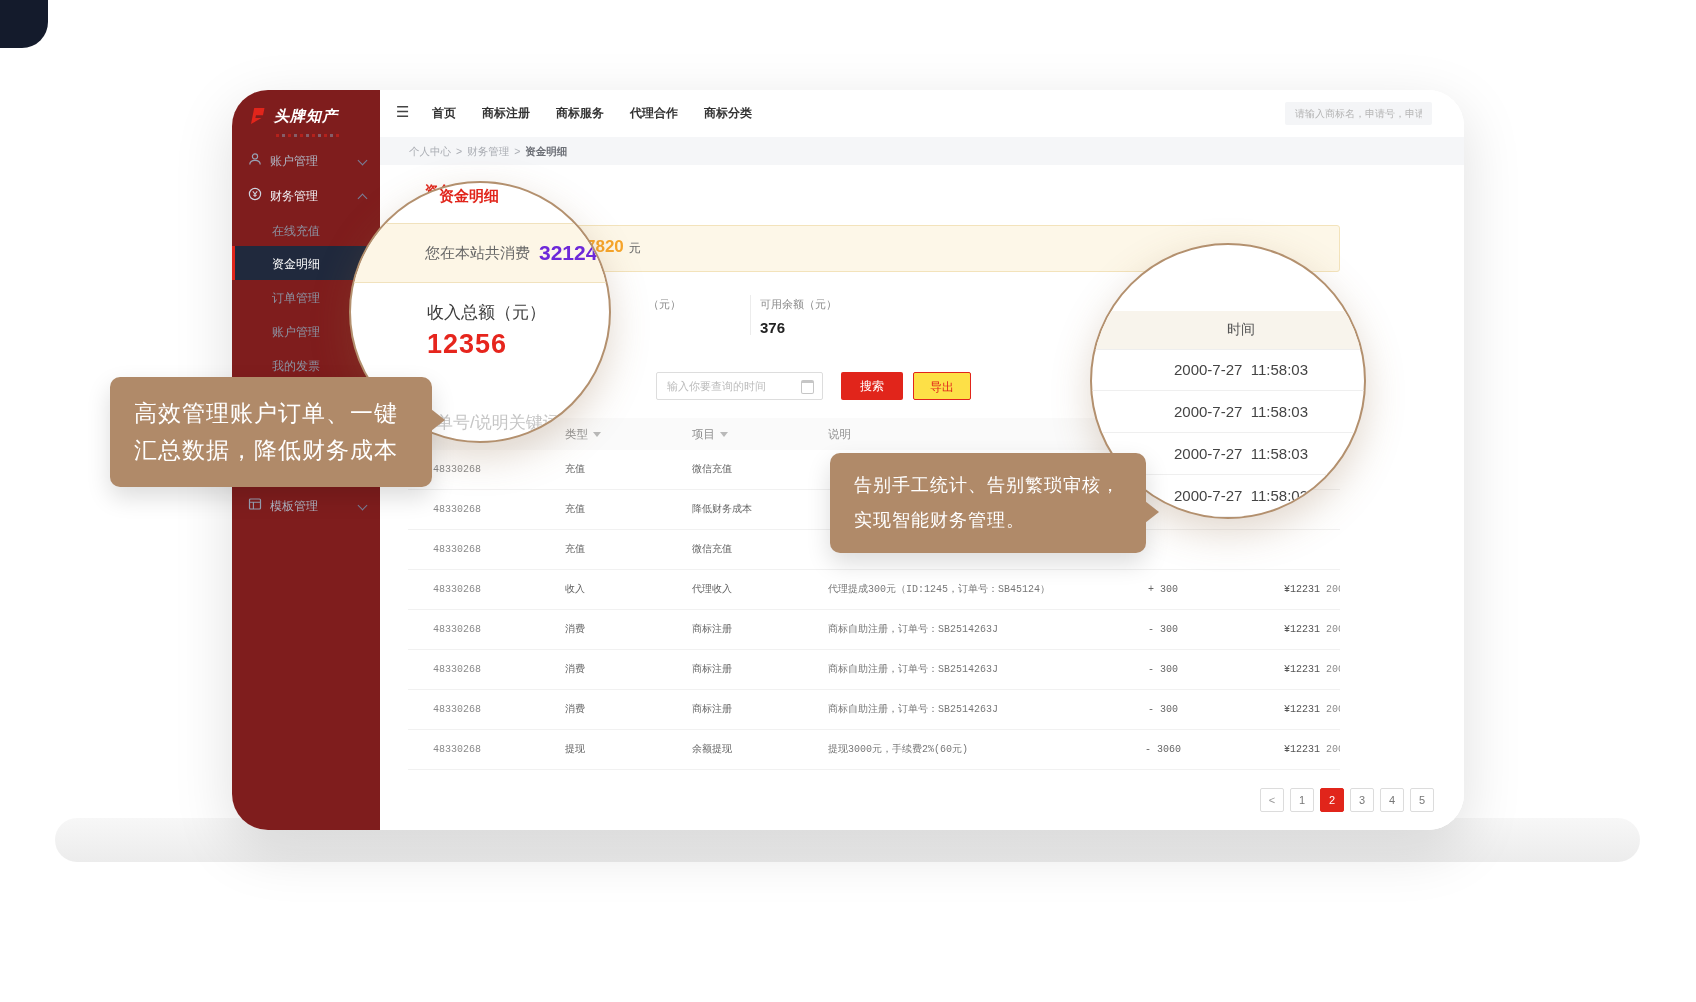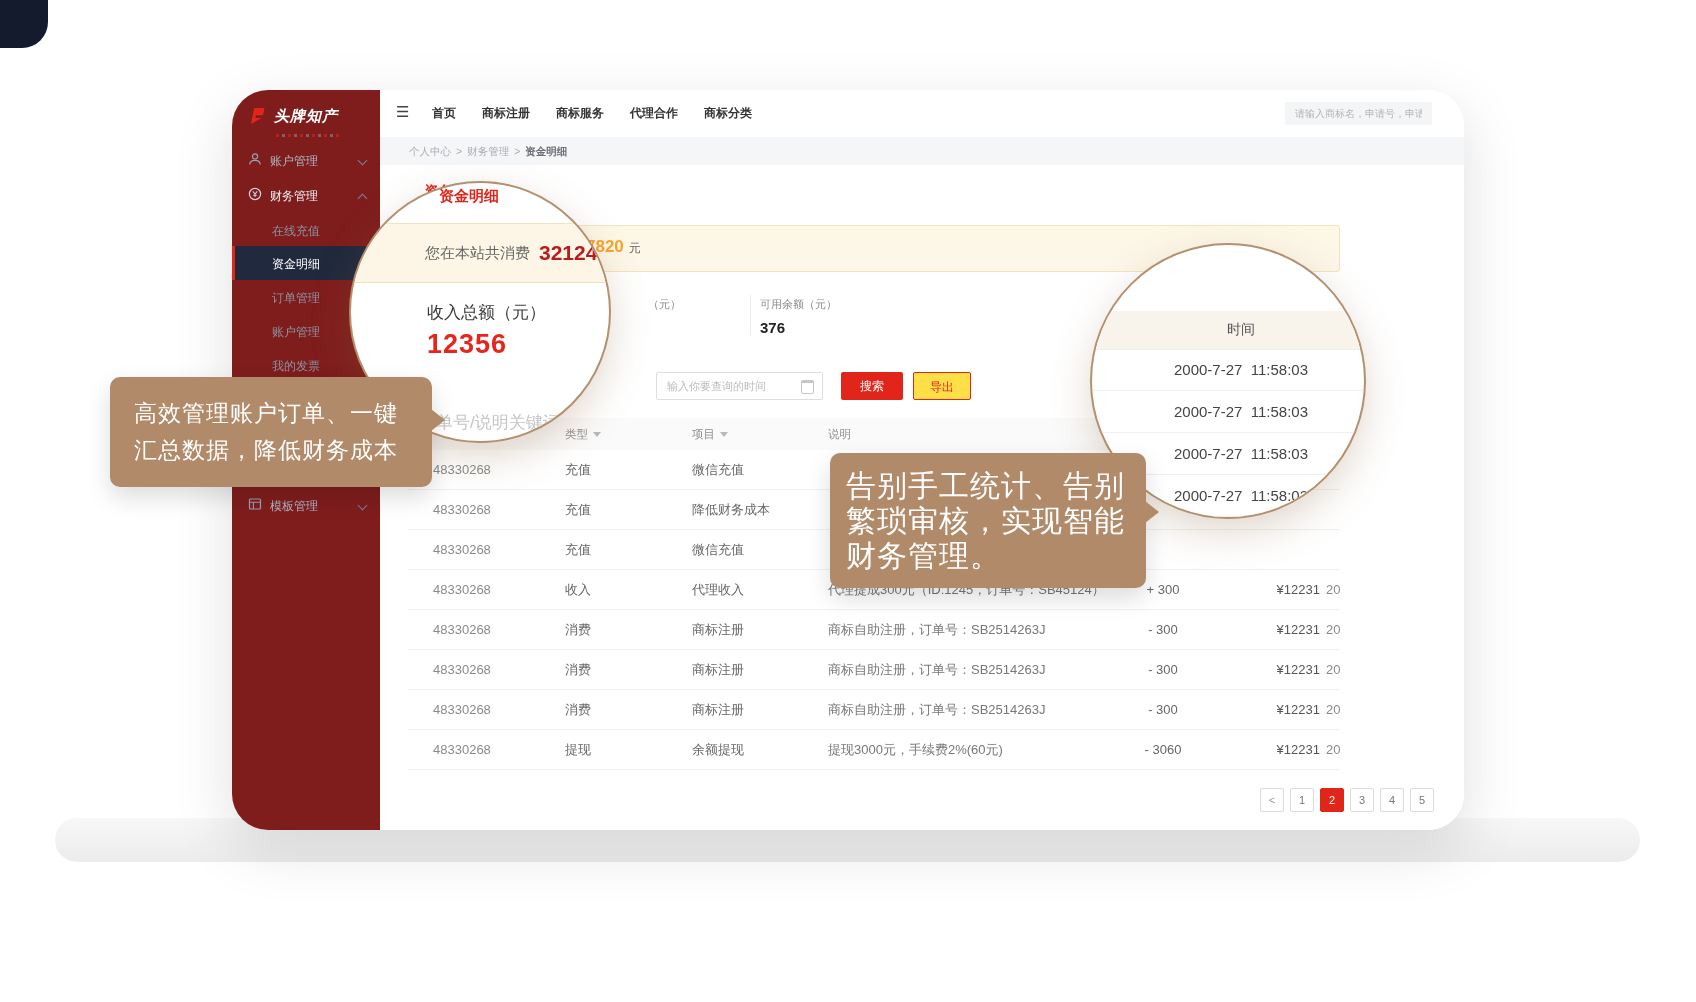--- a/index.html
+++ b/index.html
@@ -72,21 +72,21 @@
   .cal-ic{position:absolute;left:393px;top:8px;width:11px;height:10px;border:1px solid #c6c6c6;border-top:3px solid #c6c6c6;border-radius:2px;cursor:pointer;}
   .btn{position:absolute;top:0;height:28px;border-radius:2px;font-size:12px;text-align:center;line-height:28px;cursor:pointer;box-sizing:border-box;}
   .btn-search{left:433px;width:62px;background:#e1251b;color:#fff;}
   .btn-export{left:505px;width:58px;background:#fde047;border:1px solid #e1251b;color:#e1251b;}
 
   .tbl{position:absolute;left:28px;top:253px;width:932px;overflow:hidden;}
   .thead{position:relative;height:32px;background:#fafafa;}
   .th{position:absolute;top:0;line-height:32px;font-size:11.5px;color:#909090;}
   .caret{display:inline-block;margin-left:5px;width:0;height:0;border-left:4px solid transparent;border-right:4px solid transparent;border-top:5px solid #b9b9b9;vertical-align:1px;}
   .trow{position:relative;height:39px;border-bottom:1px solid #f1f1f1;background:#fff;}
-  .td{position:absolute;top:0;line-height:39px;font-size:13px;color:#666;white-space:nowrap;}
+  .td{position:absolute;top:0;line-height:39px;font-size:10px;color:#666;white-space:nowrap;font-family:Liberation Mono, monospace;}
   .td-order{left:25px;color:#8a8a8a;}
   .td-type{left:157px;}
   .td-project{left:284px;}
   .td-desc{left:420px;width:300px;color:#777;}
   .td-amount{left:700px;width:110px;text-align:center;}
   .td-balance{left:820px;width:92px;text-align:right;color:#555;}
   .td-time{left:918px;color:#8a8a8a;}
   .th-type{left:157px;} .th-project{left:284px;} .th-desc{left:420px;}
 
   .pager{position:absolute;right:30px;top:623px;display:flex;gap:6px;}
@@ -97,37 +97,37 @@
 
   
   .circle{position:absolute;border-radius:50%;background:#fff;border:2px solid #b3906e;overflow:hidden;
     box-shadow:0 14px 38px rgba(140,100,60,.25);z-index:15;}
   .circle-left{left:349px;top:181px;width:258px;height:258px;}
   .circle-right{left:1090px;top:243px;width:272px;height:272px;}
   .mag-tab{position:absolute;left:88px;top:4px;font-size:15px;font-weight:bold;color:#e1251b;white-space:nowrap;}
   .mag-banner{position:absolute;left:-4px;right:-4px;top:40px;height:60px;background:#fdf6e6;border-top:1px solid #f1e2bd;border-bottom:1px solid #f1e2bd;
     display:flex;align-items:center;padding-left:78px;gap:9px;box-sizing:border-box;}
   .mag-banner .p{font-size:15px;color:#666;white-space:nowrap;}
-  .mag-banner .n{font-size:21px;font-weight:bold;color:#b91c1c;}
+  .mag-banner .n{font-size:21px;font-weight:bold;color:#6d28d9;}
   .mag-income-label{position:absolute;left:76px;top:118px;font-size:17px;color:#3c3c3c;white-space:nowrap;}
   .mag-income-value{position:absolute;left:76px;top:146px;font-size:27px;font-weight:bold;color:#e6251d;letter-spacing:1px;}
   .mag-keyword{position:absolute;left:68px;top:228px;font-size:17px;color:#c5c5c5;white-space:nowrap;}
   .mag-time-strip{position:absolute;left:0;right:0;top:66px;height:38px;background:#f8f4ec;border-bottom:1px solid #eee;
     display:flex;align-items:center;justify-content:center;padding-left:26px;font-size:14px;color:#555;}
   .mag-times{position:absolute;left:0;right:0;top:104px;}
   .mag-time-row{height:41px;display:flex;align-items:center;justify-content:center;padding-left:26px;
     font-size:15px;color:#444;border-bottom:1px solid #efefef;white-space:pre;}
 
   
   .callout{position:absolute;background:#b08a69;border-radius:10px;color:#fff;z-index:30;box-sizing:border-box;
     box-shadow:0 10px 24px rgba(0,0,0,.14);word-break:break-all;letter-spacing:1px;}
   .callout::after{content:"";position:absolute;right:-13px;border-left:14px solid #b08a69;border-top:11px solid transparent;border-bottom:11px solid transparent;}
   .callout-left{left:110px;top:377px;width:322px;padding:18px 24px;font-size:23px;line-height:37px;}
   .callout-left::after{top:32px;}
-  .callout-right{left:830px;top:453px;width:316px;padding:15px 16px;font-size:30px;line-height:35px;}
+  .callout-right{left:830px;top:453px;width:316px;padding:15px 24px;font-size:18px;line-height:35px;}
   .callout-right::after{top:48px;}
 </style>
 </head>
 <body>
 
 <div id="canvas">
   <div class="corner-blob"></div>
   <div class="base-bar"></div>
 
   <div class="window">

